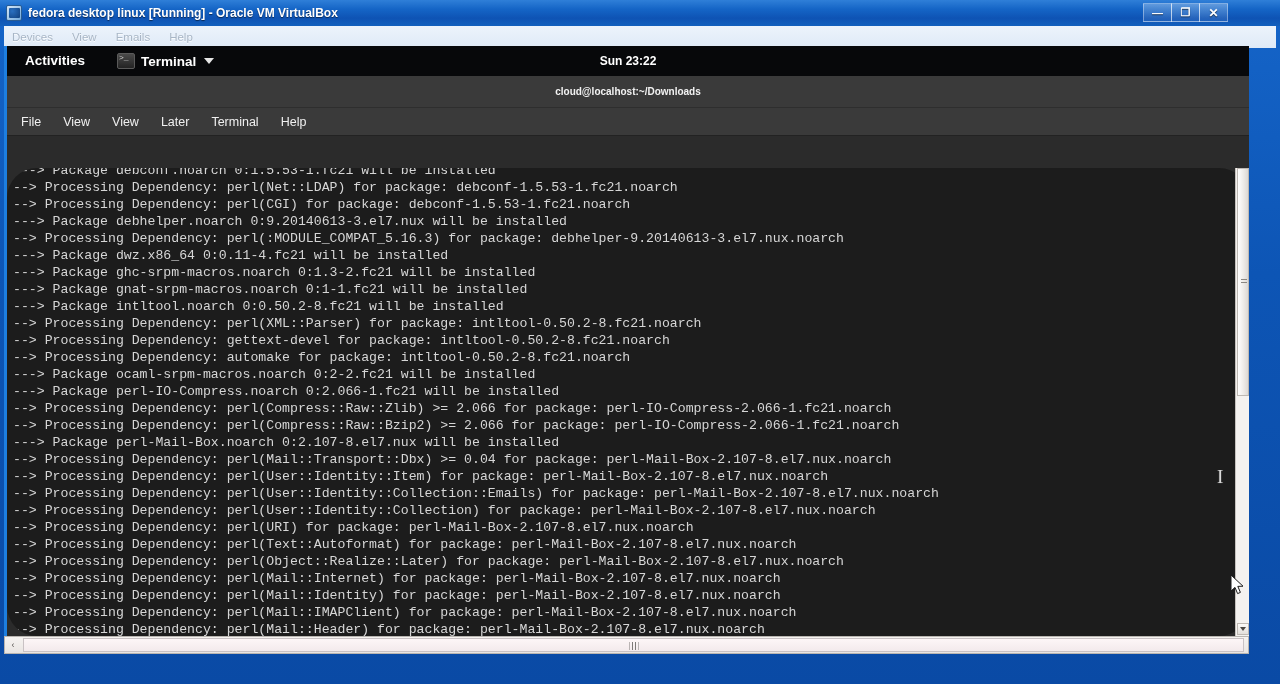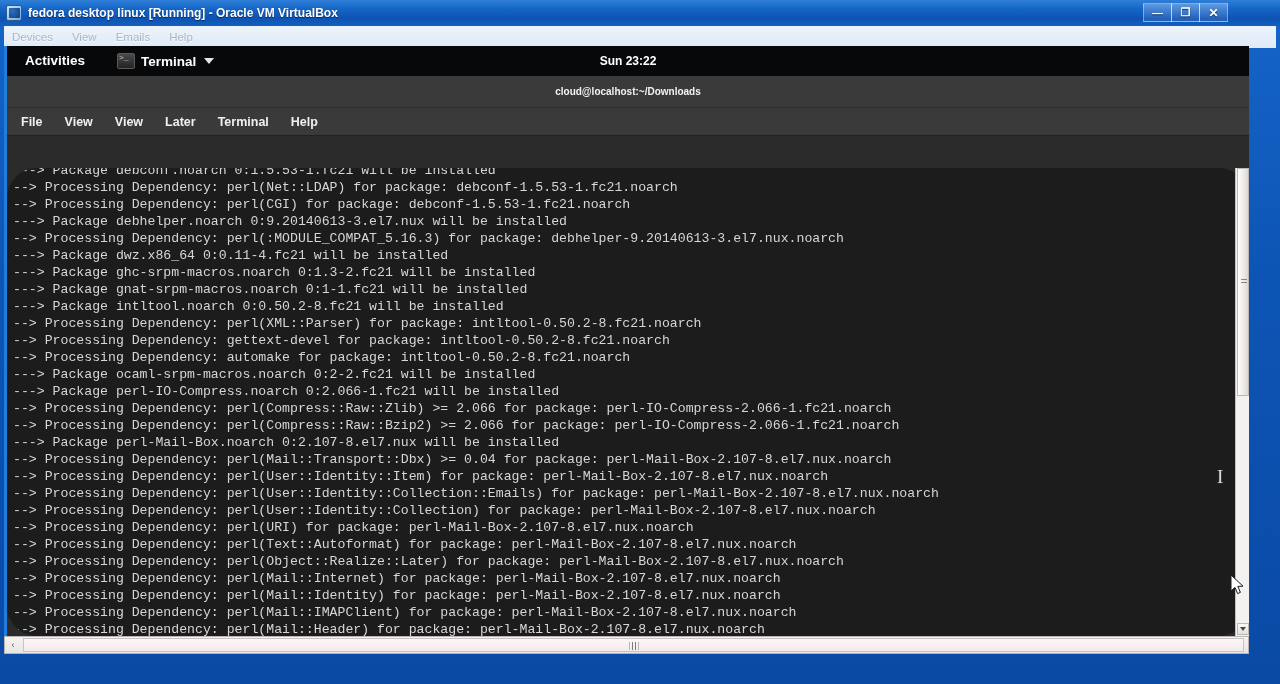--- a/index.html
+++ b/index.html
@@ -122,21 +122,21 @@
     display:flex; align-items:center; justify-content:center;
     border-bottom: 1px solid #2e2e2e;
   }
   #terminal-title-text{ color:#f2f2f2; font-size:10px; font-weight:bold; }
   #terminal-menubar {
     height: 28px; background: #3a3a3a;
     display: flex; align-items: center; padding-left: 14px;
     border-bottom: 1px solid #222;
   }
   #terminal-menubar .tmi {
-    color: #f0f0f0; font-size: 12.5px; margin-right: 22px; font-weight: bold;
+    color: #f0f0f0; font-size: 12.5px; margin-right: 22px; font-weight: normal;
   }
   #terminal-body {
     position: absolute; left:0; top: 92px; width: 1242px; height: 468px;
     background: #1c1c1c; overflow: hidden; border-radius: 30px;
   }
   #terminal-output {
     position: absolute; left: 6px; top: -6px; right: 22px;
     font-family: "Liberation Mono", monospace;
     font-size: 13.2px; line-height: 17px;
     color: #d6d6d6; white-space: pre;

